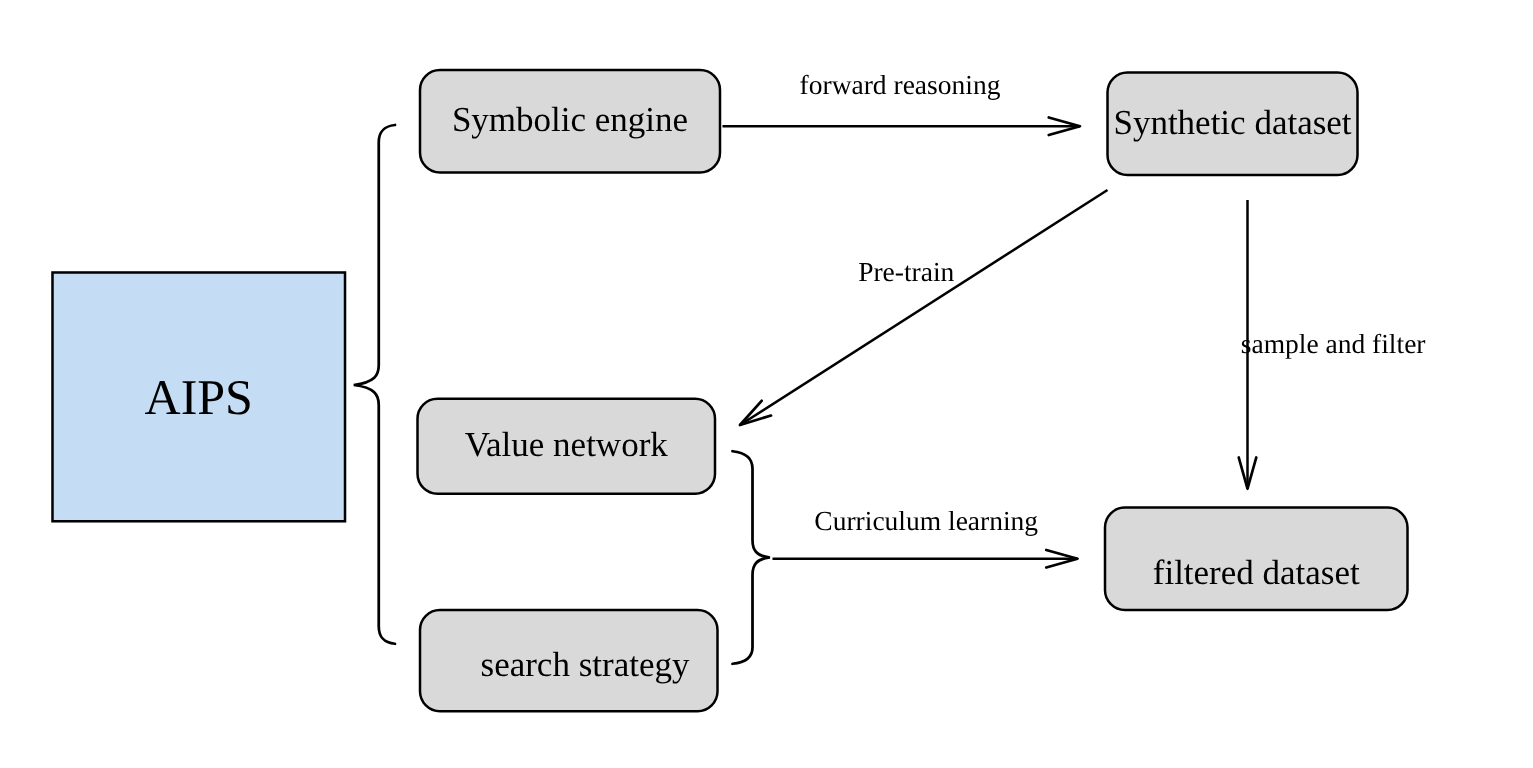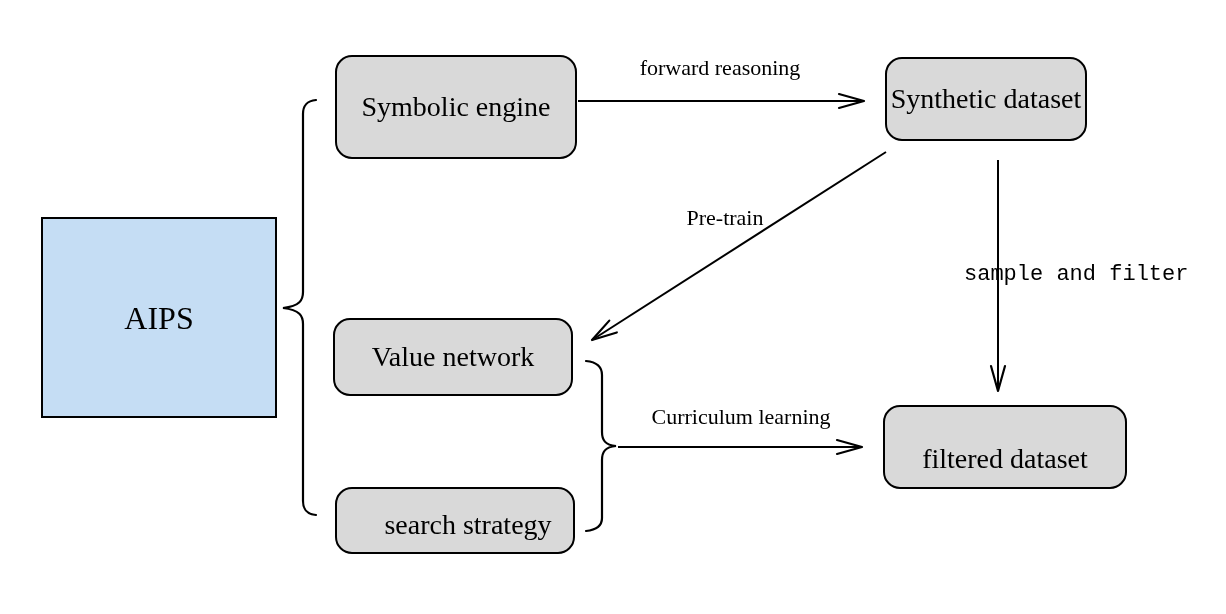--- a/index.html
+++ b/index.html
@@ -27,40 +27,40 @@
     display: flex;
     align-items: center;
     justify-content: center;
     font-size: 28px;
     line-height: 1;
     white-space: nowrap;
   }
   .node.aips {
     background: #c5ddf4;
     border-radius: 0;
-    font-size: 32px;
+    font-size: 40px;
   }
-  .node.symbolic  { left: 335px; top: 55px;  width: 242px; height: 104px; }
+  .node.symbolic  { left: 335px; top: 55px;  width: 242px; height: 84px; }
   .node.synthetic { left: 885px; top: 57px;  width: 202px; height: 84px; }
   .node.value     { left: 333px; top: 318px; width: 240px; height: 78px; }
-  .node.search    { left: 335px; top: 487px; width: 240px; height: 67px;
+  .node.search    { left: 335px; top: 487px; width: 240px; height: 83px;
                     padding-left: 26px; padding-top: 8px; }
   .node.filtered  { left: 883px; top: 405px; width: 244px; height: 84px;
                     padding-top: 23px; }
   .node.aips      { left: 41px;  top: 217px; width: 236px; height: 201px; }
   .edge-label {
     position: absolute;
     font-size: 22px;
     line-height: 26px;
     white-space: nowrap;
     text-align: center;
   }
   .lbl-forward    { left: 590px; top: 55px;  width: 260px; }
   .lbl-pretrain   { left: 645px; top: 205px; width: 160px; }
-  .lbl-sample     { left: 964px; top: 262px; width: 205px; font-family: Liberation Mono, monospace; }
+  .lbl-sample     { left: 964px; top: 262px; width: 205px; }
   .lbl-curriculum { left: 631px; top: 404px; width: 220px; }
 </style>
 </head>
 <body>
 
 <div class="canvas">
 
   <svg class="connector-layer" viewBox="0 0 1226 614" xmlns="http://www.w3.org/2000/svg">
     <defs>
       <marker id="arrowOpen" viewBox="0 0 30 20" refX="28" refY="10" markerWidth="30" markerHeight="20" orient="auto" markerUnits="userSpaceOnUse">

